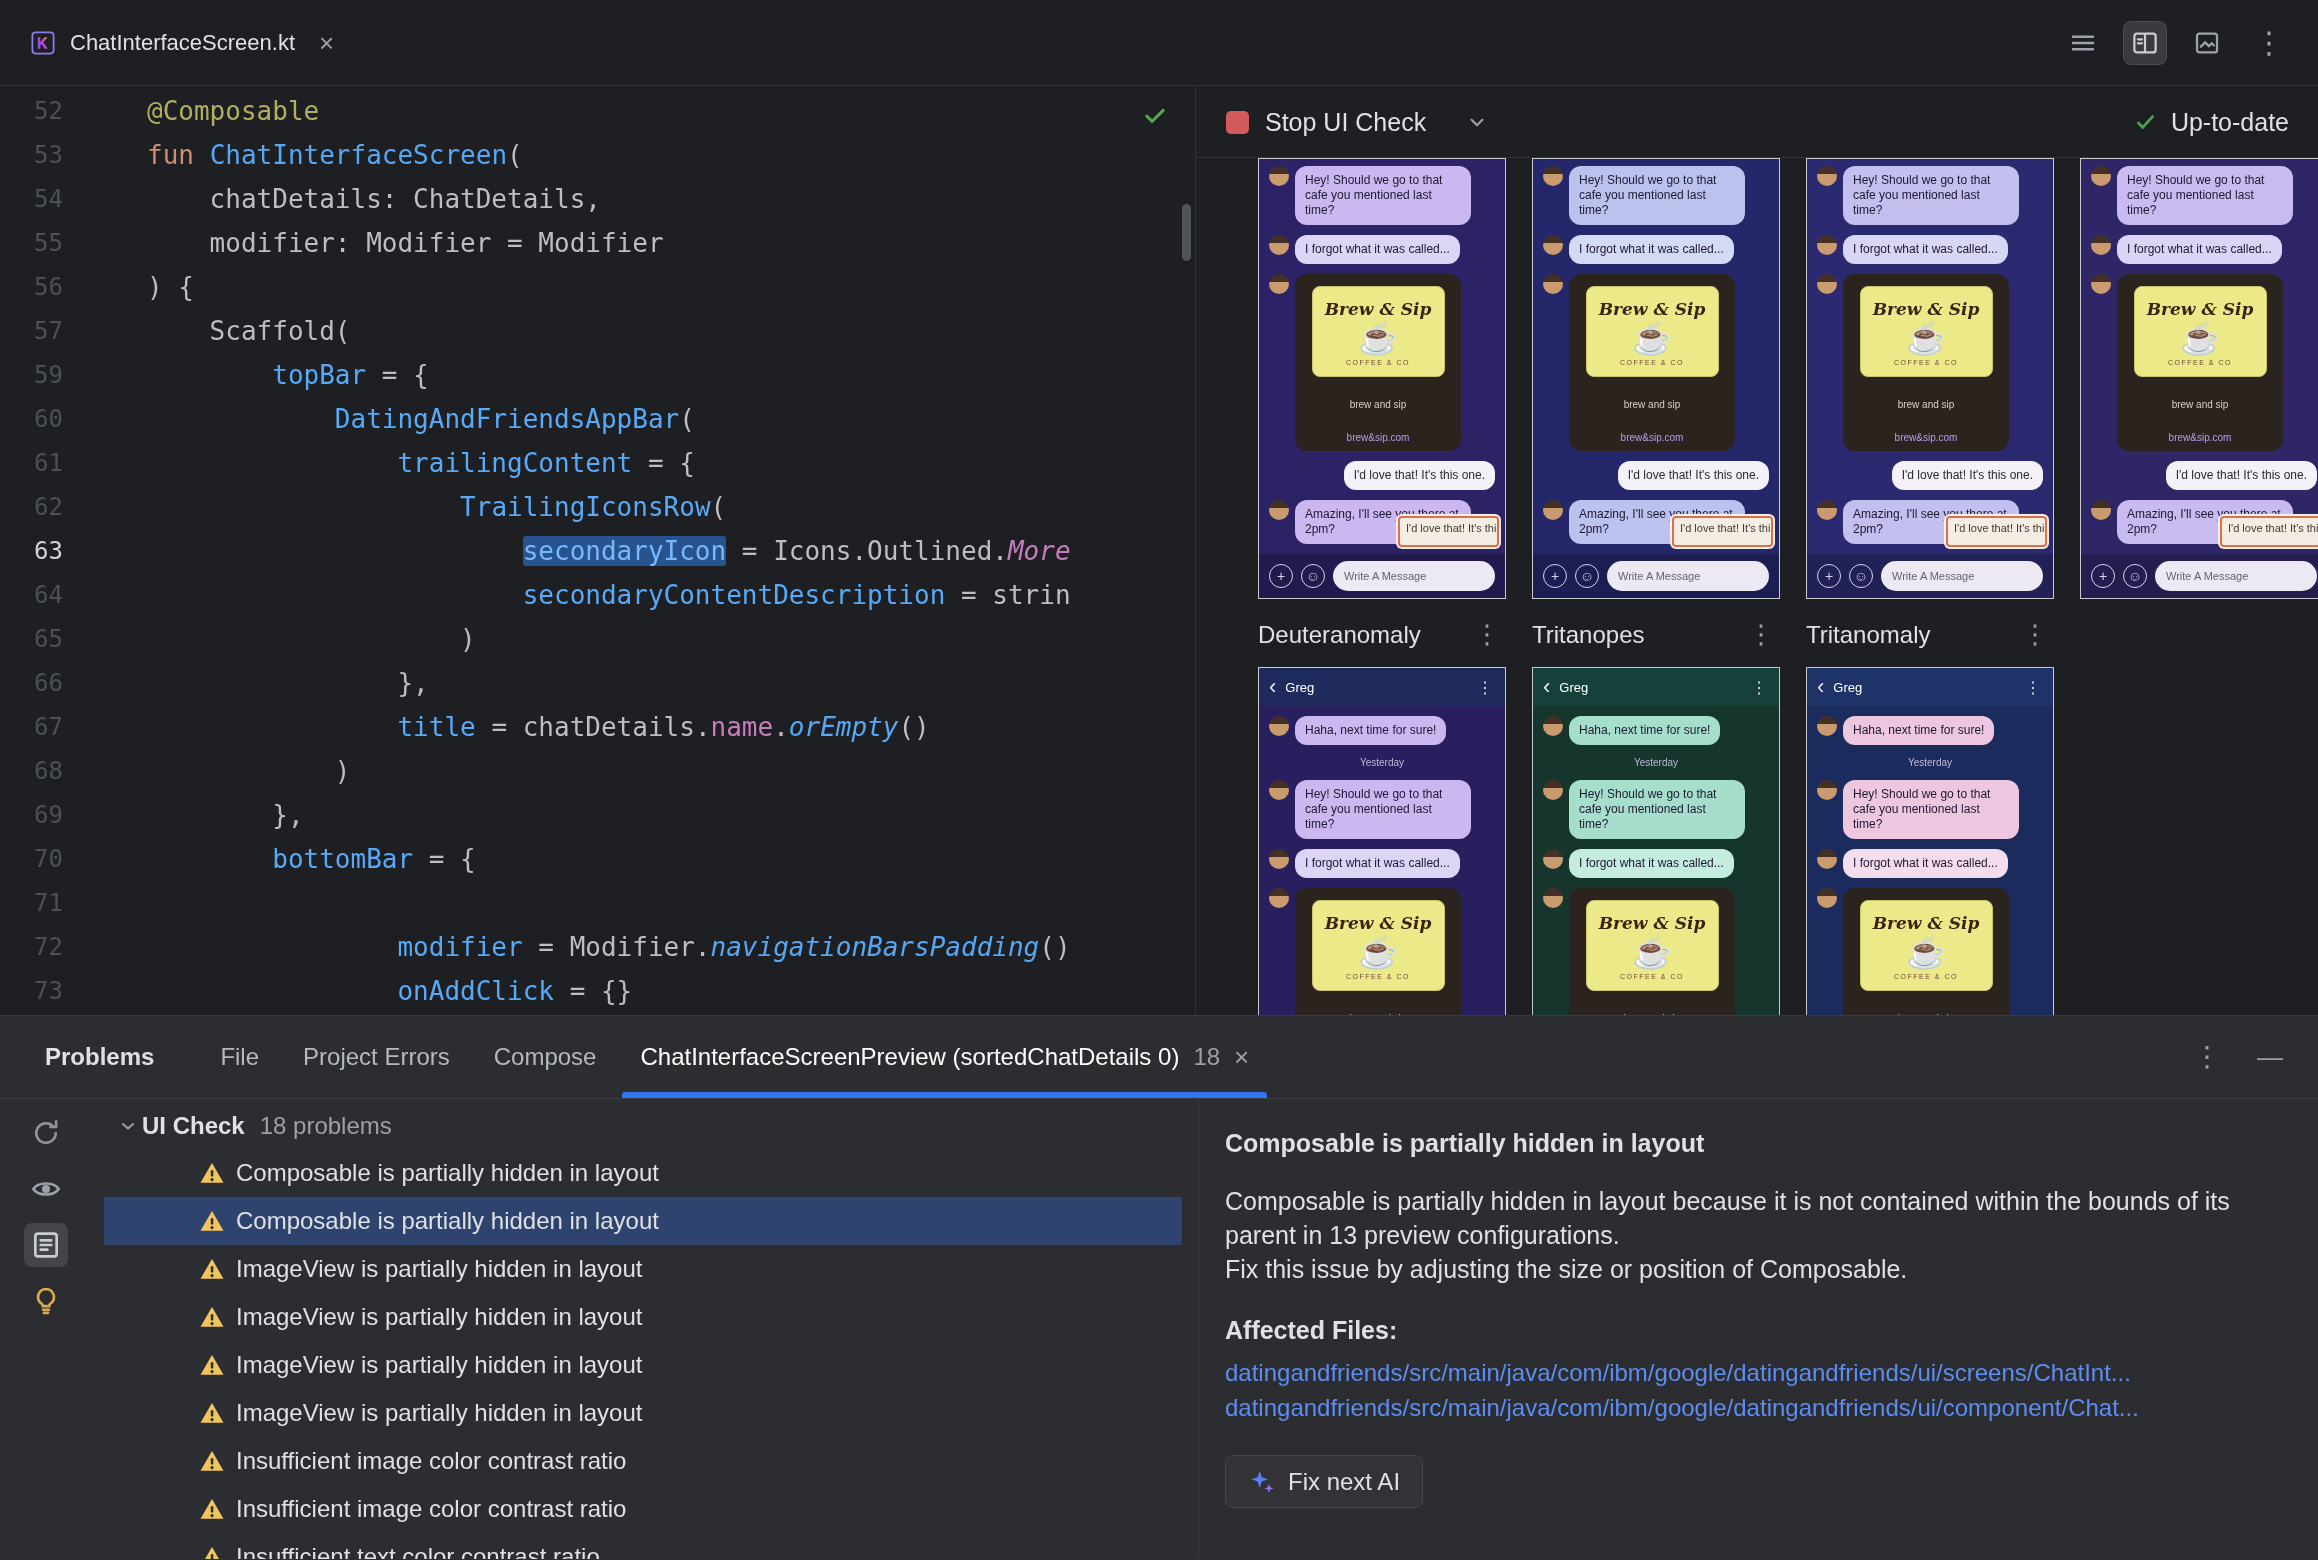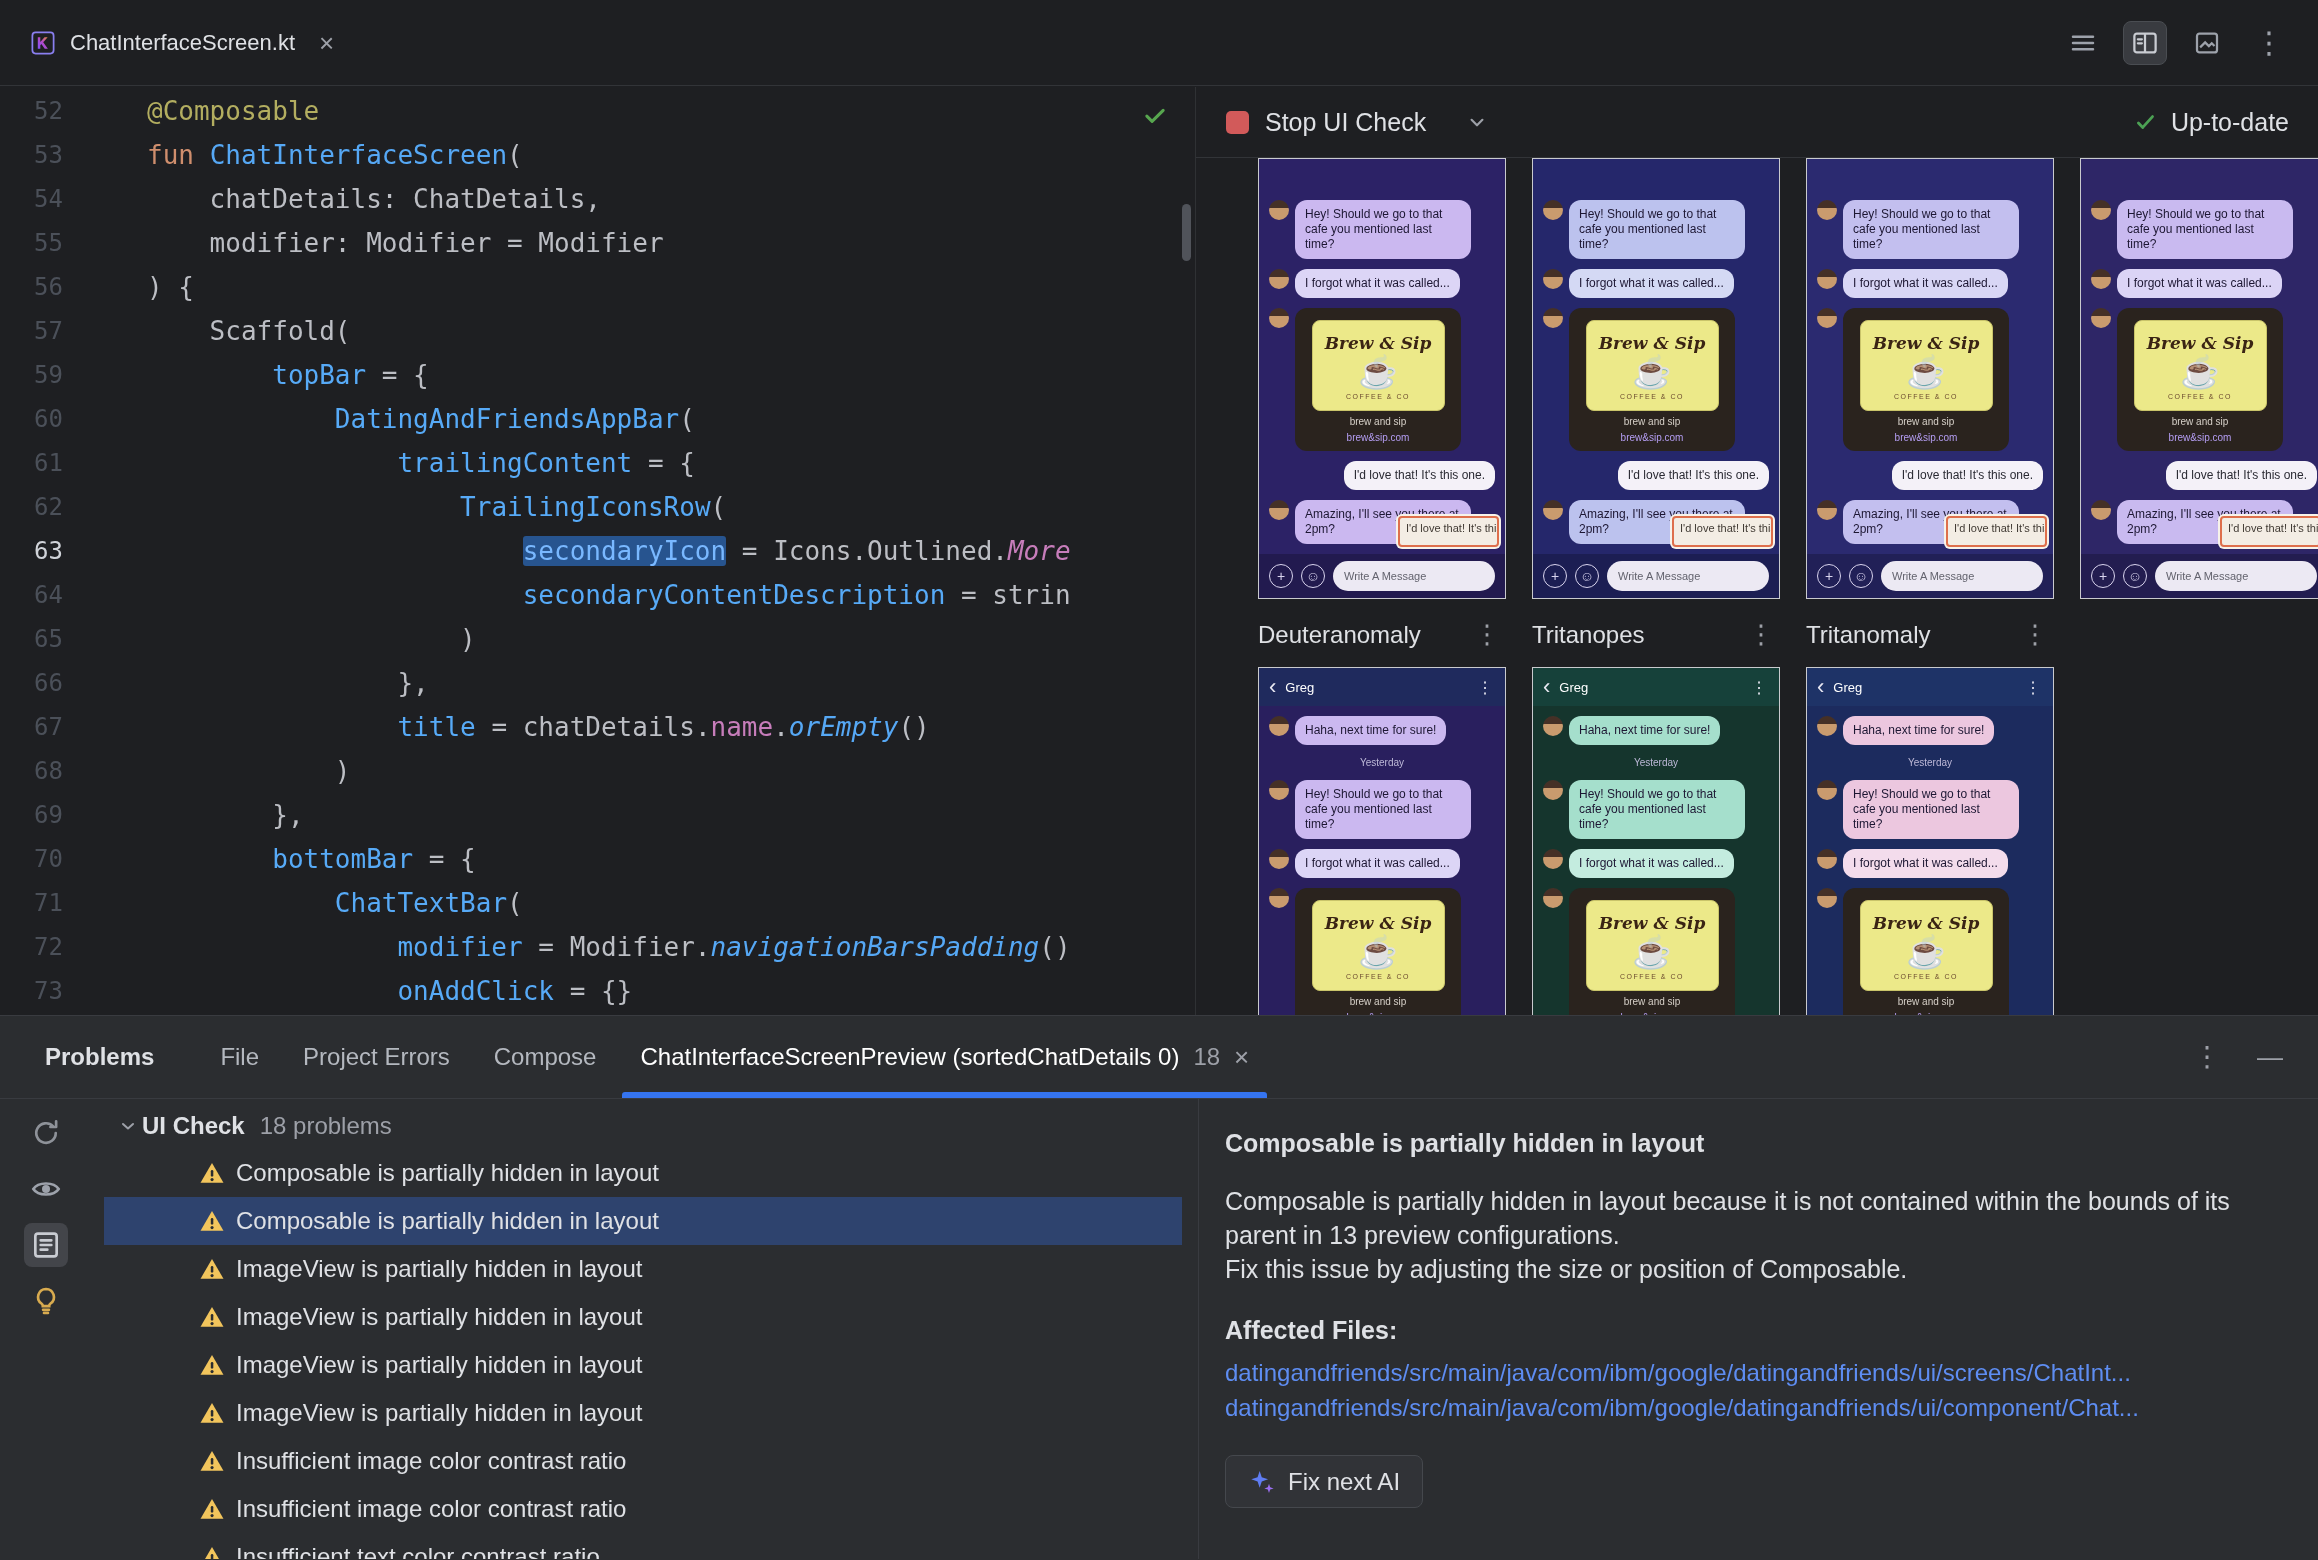--- a/index.html
+++ b/index.html
@@ -60,21 +60,21 @@
   .mrow{display:flex;gap:6px;align-items:flex-start}
   .pav{width:20px;height:20px;flex:none;border-radius:50%;background:linear-gradient(#453026 38%,#c99b6e 39%)}
   .bub{background:var(--bub);color:#1d1733;font-size:12px;line-height:15px;padding:7px 10px;border-radius:12px;max-width:176px}
   .bub.b2{background:var(--bub2,var(--bub))}
   .bub.right{align-self:flex-end;background:#f4f1f8;color:#2a2a33}
   .daysep{text-align:center;font-size:10px;color:#bdb9d8;margin:2px 0}
   .chead{height:38px;flex:none;background:var(--head);display:flex;align-items:center;gap:9px;padding:0 10px;color:#fff}
   .cback{font-size:22px;line-height:1;color:#e8e8f2}
   .cname{font-size:13px;flex:1}
   .cdots{font-size:16px;color:#e8e8f2;padding:0 2px}
-  .coffee{width:166px;background:#2a231e;border-radius:12px;padding:12px 0 8px;display:flex;flex-direction:column;align-items:center;gap:5px}
+  .coffee{width:166px;background:#2a231e;border-radius:12px;padding:12px 0 8px;display:flex;flex-direction:column;align-items:center;gap:22px}
   .cfin{width:133px;background:#ece989;border-radius:8px;padding:12px 6px 10px;display:flex;flex-direction:column;align-items:center;gap:3px;border:1px solid #c9c46a}
   .cfbrand{font-family:"DejaVu Serif",serif;font-style:italic;font-weight:bold;font-size:17px;color:#3a2414;white-space:nowrap}
   .cfcup{font-size:32px;line-height:1.05;color:#4a2e1d}
   .cfsub{font-size:7px;letter-spacing:1.5px;color:#6b4a2f}
   .cftag{font-size:10px;color:#d6d0c8}
   .cfurl{font-size:10px;color:#b49df2}
   .hlbox{position:absolute;right:6px;bottom:51px;width:101px;height:31px;background:#f3ede4;border:2px solid #de6f4c;box-shadow:0 0 0 2px #f7f3ea;border-radius:4px;font-size:11px;color:#403a33;padding:4px 6px;overflow:hidden;white-space:nowrap}
   .inbar{height:44px;flex:none;display:flex;align-items:center;gap:8px;padding:0 10px;background:rgba(0,0,0,.22)}
   .cicon{width:24px;height:24px;flex:none;border:1.6px solid #d9d4ee;border-radius:50%;color:#d9d4ee;font-size:14px;display:flex;align-items:center;justify-content:center}
   .pill{flex:1;height:30px;border-radius:15px;background:#ece9f3;color:#63636e;font-size:11px;display:flex;align-items:center;padding:0 11px;overflow:hidden;white-space:nowrap}
@@ -169,21 +169,21 @@
         <div class="cline"><span class="ln">61</span><span class="lt"><span class="pl">                </span><span class="arg">trailingContent</span><span class="pl"> = {</span></span></div>
         <div class="cline"><span class="ln">62</span><span class="lt"><span class="pl">                    </span><span class="call">TrailingIconsRow</span><span class="pl">(</span></span></div>
         <div class="cline cur"><span class="ln">63</span><span class="lt"><span class="pl">                        </span><span class="sel">secondaryIcon</span><span class="pl"> = Icons.Outlined.</span><span class="prop ital">More</span></span></div>
         <div class="cline"><span class="ln">64</span><span class="lt"><span class="pl">                        </span><span class="arg">secondaryContentDescription</span><span class="pl"> = strin</span></span></div>
         <div class="cline"><span class="ln">65</span><span class="lt"><span class="pl">                    )</span></span></div>
         <div class="cline"><span class="ln">66</span><span class="lt"><span class="pl">                },</span></span></div>
         <div class="cline"><span class="ln">67</span><span class="lt"><span class="pl">                </span><span class="arg">title</span><span class="pl"> = chatDetails.</span><span class="prop">name</span><span class="pl">.</span><span class="ext">orEmpty</span><span class="pl">()</span></span></div>
         <div class="cline"><span class="ln">68</span><span class="lt"><span class="pl">            )</span></span></div>
         <div class="cline"><span class="ln">69</span><span class="lt"><span class="pl">        },</span></span></div>
         <div class="cline"><span class="ln">70</span><span class="lt"><span class="pl">        </span><span class="arg">bottomBar</span><span class="pl"> = {</span></span></div>
-        <div class="cline"><span class="ln">71</span><span class="lt"><span class="pl">            </span><span class="call">ChatTextBar</span><span class="pl">(</span></span></div>
+        <div class="cline"><span class="ln">71</span></div>
         <div class="cline"><span class="ln">72</span><span class="lt"><span class="pl">                </span><span class="arg">modifier</span><span class="pl"> = Modifier.</span><span class="ext">navigationBarsPadding</span><span class="pl">()</span></span></div>
         <div class="cline"><span class="ln">73</span><span class="lt"><span class="pl">                </span><span class="arg">onAddClick</span><span class="pl"> = {}</span></span></div>
       </div>
     <span class="editor-check">
       <svg viewBox="0 0 24 24" width="28" height="28">
           <path d="M5 13l4.5 4.5L19 8" stroke="#57a64f" stroke-width="2.6" fill="none" stroke-linecap="round" stroke-linejoin="round"></path>
         </svg>
     </span>
     <div class="escroll"></div>
   </div>

